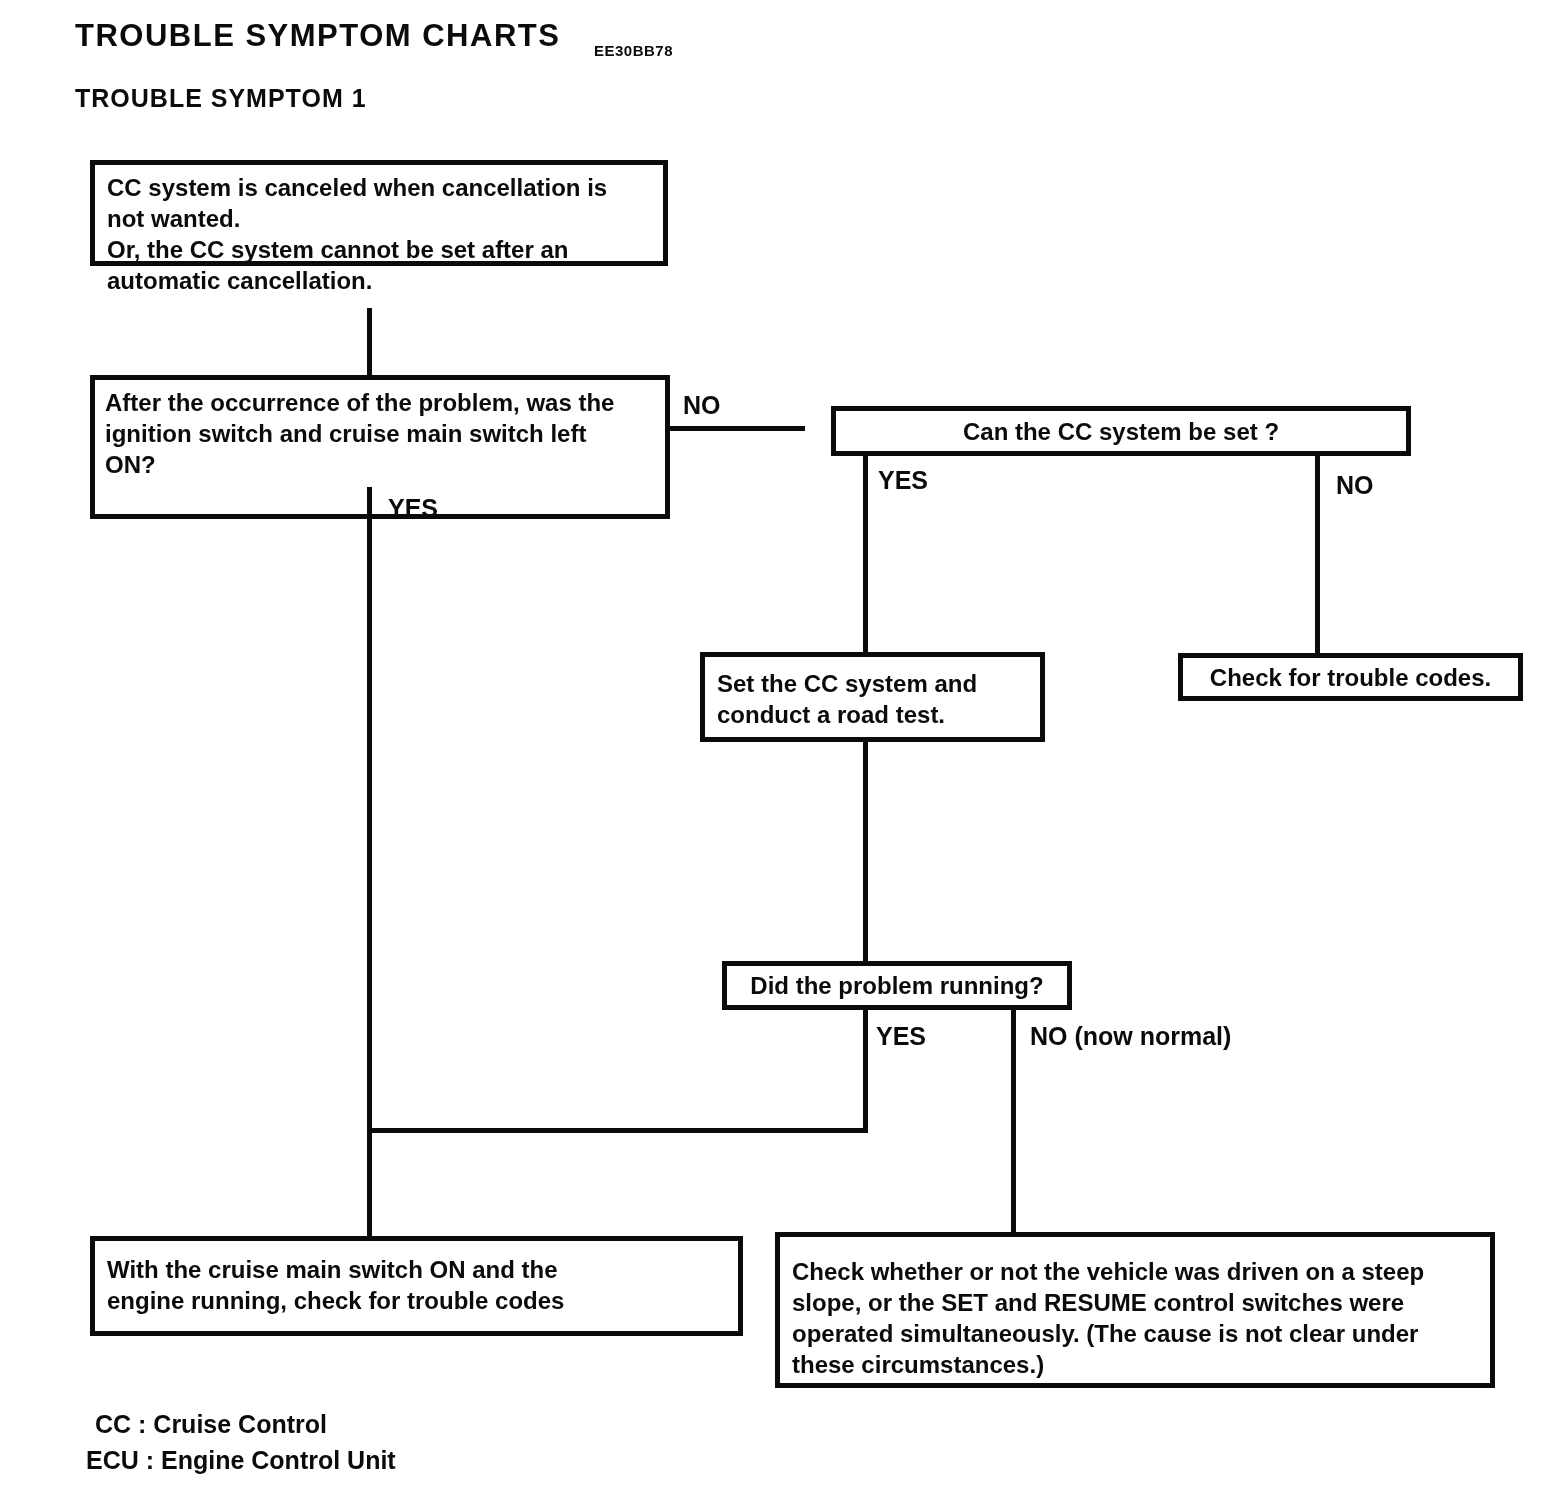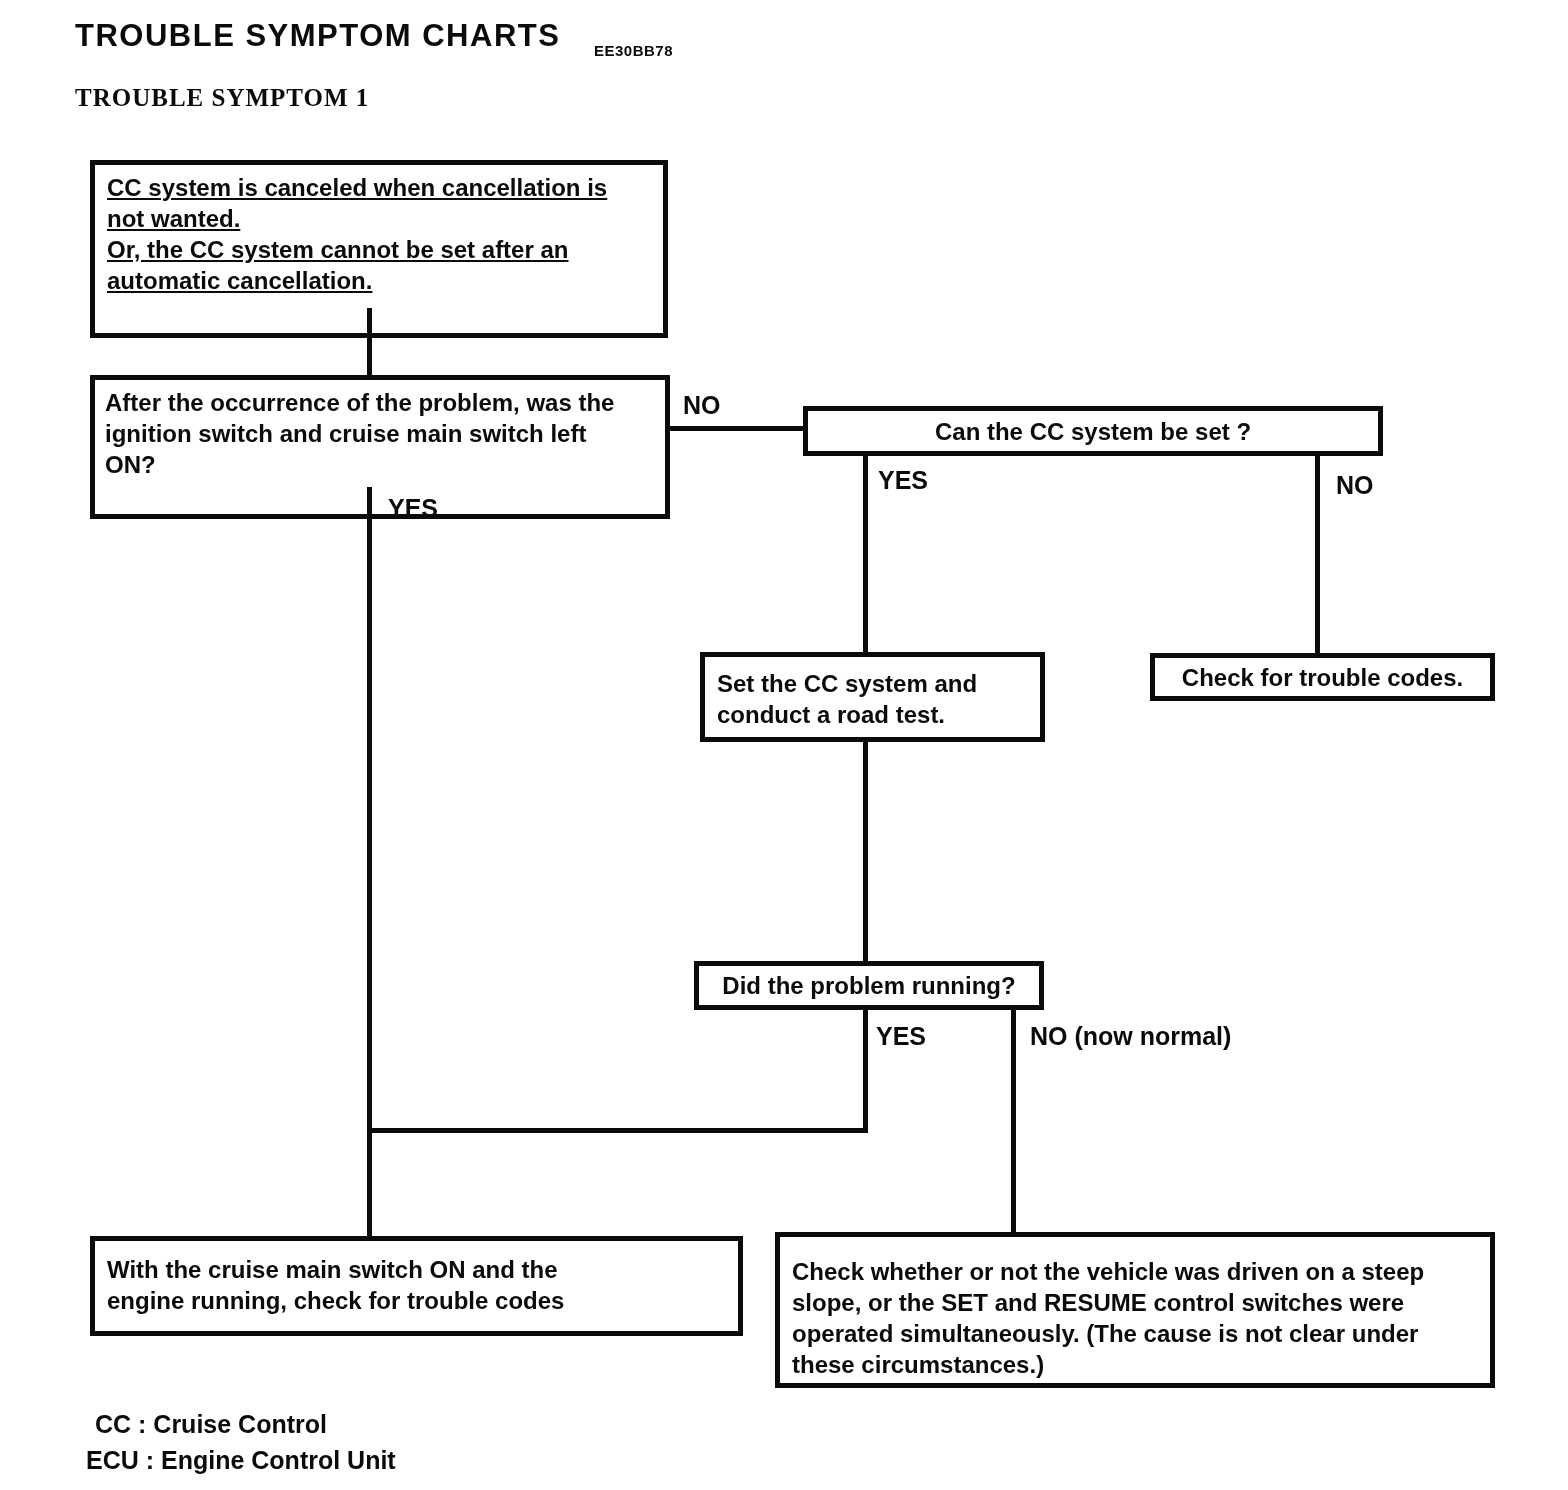--- a/index.html
+++ b/index.html
@@ -32,40 +32,40 @@
     letter-spacing: 0.5px;
     white-space: pre;
   }
   .hdr-section {
     position: absolute;
     left: 75px; top: 84px;
     font-size: 25px;
     font-weight: bold;
     letter-spacing: 1px;
     white-space: pre;
-    font-family: Liberation Serif, serif;
   }
   .box {
     position: absolute;
     box-sizing: border-box;
     border: 5px solid #0b0b0b;
     background: #ffffff;
     font-size: 24px;
     font-weight: bold;
     line-height: 31px;
     white-space: pre;
   }
   .box.pad {
     padding: 7px 12px;
   }
   .box.center {
     display: flex;
     align-items: center;
     justify-content: center;
     text-align: center;
+    margin-left: 28px;
   }
   .line {
     position: absolute;
     background: #0b0b0b;
   }
   .lbl {
     position: absolute;
     font-size: 25px;
     font-weight: bold;
     white-space: pre;
@@ -79,21 +79,21 @@
 </style>
 </head>
 <body>
 
 <div class="page">
 
   <div class="hdr-title">TROUBLE SYMPTOM CHARTS</div>
   <div class="hdr-code">EE30BB78</div>
   <div class="hdr-section">TROUBLE SYMPTOM 1</div>
 
-  <div class="box pad" style="left:90px; top:160px; width:578px; height:178px;text-decoration:underline;">CC system is canceled when cancellation is
+  <div class="box pad" style="left:90px; top:160px; width:578px; height:106px;">CC system is canceled when cancellation is
 not wanted.
 Or, the CC system cannot be set after an
 automatic cancellation.</div>
 
   <div class="box pad" style="left:90px; top:375px; width:580px; height:144px; padding-left:10px;">After the occurrence of the problem, was the
 ignition switch and cruise main switch left
 ON?</div>
 
   <div class="box center" style="left:803px; top:406px; width:580px; height:50px;">Can the CC system be set ?</div>
 

